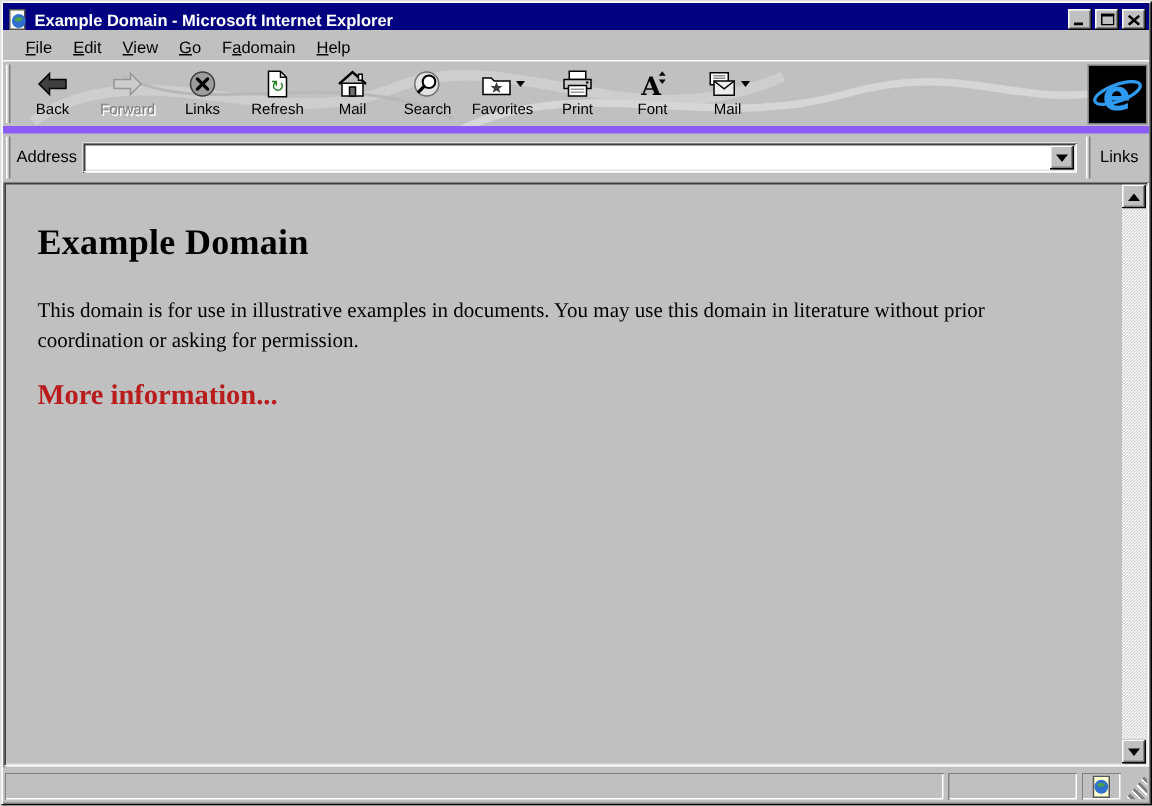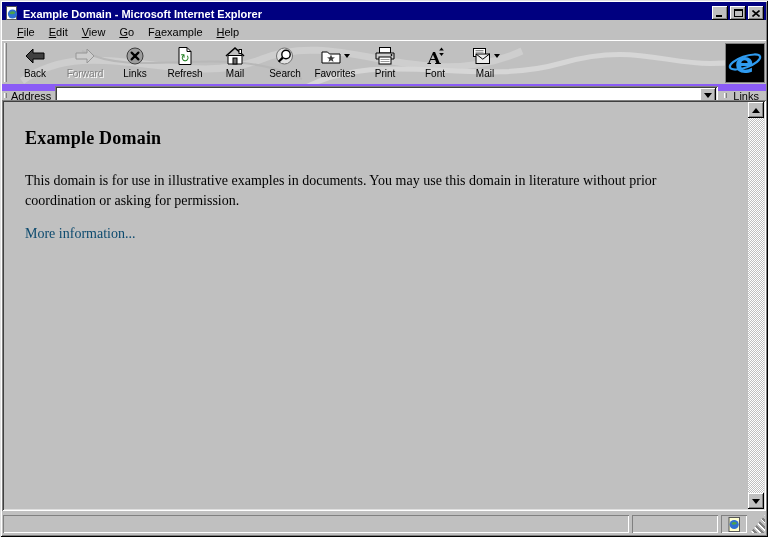--- a/index.html
+++ b/index.html
@@ -42,45 +42,45 @@
   .tb-btn .ic { height:20px; display:flex; align-items:center; justify-content:center; }
   .tb-btn .lbl { font-size:10px; margin-top:2px;text-align:right; }
   .tb-btn.disabled .lbl { color:#808080; text-shadow:1px 1px 0 #fff; }
   .caret { width:0; height:0; border-left:3px solid transparent; border-right:3px solid transparent;
            border-top:4px solid #000; margin-left:2px; }
   .ie-logo { margin-left:auto; margin-right:2px; width:38px; height:38px; background:#000;
              display:flex; align-items:center; justify-content:center; z-index:1;
              box-shadow: 0 0 0 1px #808080; }
 
   
-  .addressbar { height:16px; display:flex; align-items:center; border-top:7px solid #8b5cf6;
+  .addressbar { height:37px; display:flex; align-items:center; border-top:5px solid #8b5cf6;
                 position:relative; flex:0 0 auto; }
   .addr-label { margin:0 4px 0 1px; }
   .addr-field { flex:1; height:20px; position:relative; background:#fff;
                 box-shadow: inset 1px 1px 0 #808080, inset -1px -1px 0 #fff,
                             inset 2px 2px 0 #404040, inset -2px -2px 0 #dfdfdf; }
   .addr-field input { position:absolute; left:3px; top:3px; right:20px; bottom:3px; border:none;
                       outline:none; font-family:"Liberation Sans","DejaVu Sans",sans-serif;
                       font-size:12px; background:#fff; padding:0; }
   .addr-drop { position:absolute; right:2px; top:2px; width:16px; height:16px; background:#c0c0c0;
                box-shadow: inset -1px -1px 0 #000, inset 1px 1px 0 #fff, inset -2px -2px 0 #808080;
                display:flex; align-items:center; justify-content:center; }
   .links { display:flex; align-items:center; padding-right:4px;justify-content:center; }
   .links .label { padding:2px 3px; }
 
   
   .content { flex:1; background:#c0c0c0; position:relative;
              box-shadow: inset 1px 1px 0 #808080, inset -1px -1px 0 #fff,
                          inset 2px 2px 0 #404040, inset -2px -2px 0 #dfdfdf;
              padding:2px; display:flex; }
   .page { flex:1; overflow:hidden; font-family:"Liberation Serif","DejaVu Serif",serif; }
-  .page h1 { font-size:18px; font-weight:bold; margin:26px 0 0 21px; letter-spacing:0.2px; }
+  .page h1 { font-size:24px; font-weight:bold; margin:26px 0 0 21px; letter-spacing:0.2px; }
   .page p { font-size:14px; line-height:20px; margin:22px 0 0 21px; max-width:670px; }
-  .page a { display:inline-block; margin:15px 0 0 21px; font-size:14px; color:#0c4a6e;
-            text-decoration:none; cursor:pointer; }
+  .page a { display:inline-block; margin:15px 0 0 21px; font-size:19px; color:#b91c1c;
+            text-decoration:none; cursor:pointer;font-weight:bold; }
 
   
   .vscroll { width:16px; display:flex; flex-direction:column; flex:0 0 auto; }
   .sb-btn { height:16px; background:#c0c0c0; flex:0 0 auto;
             box-shadow: inset -1px -1px 0 #000, inset 1px 1px 0 #fff, inset -2px -2px 0 #808080;
             display:flex; align-items:center; justify-content:center; }
   .sb-track { flex:1; background-color:#fff;
     background-image:
       linear-gradient(45deg,#c0c0c0 25%,transparent 25%,transparent 75%,#c0c0c0 75%),
       linear-gradient(45deg,#c0c0c0 25%,transparent 25%,transparent 75%,#c0c0c0 75%);
@@ -128,21 +128,21 @@
           <path d="M0.5 0.5 L7.5 6.5 M7.5 0.5 L0.5 6.5" stroke="#000" stroke-width="1.6"></path>
         </svg>
     </span>
   </div>
 
   <div class="menubar">
     <span class="menu-item"><span></span><span class="u">F</span><span>ile</span></span>
     <span class="menu-item"><span></span><span class="u">E</span><span>dit</span></span>
     <span class="menu-item"><span></span><span class="u">V</span><span>iew</span></span>
     <span class="menu-item"><span></span><span class="u">G</span><span>o</span></span>
-    <span class="menu-item"><span>F</span><span class="u">a</span><span>example</span></span>
+    <span class="menu-item"><span>F</span><span class="u">a</span><span>domain</span></span>
     <span class="menu-item"><span></span><span class="u">H</span><span>elp</span></span>
   </div>
 
   <div class="toolbar">
     <svg class="swirls" width="768" height="44" viewBox="0 0 768 44">
       <path d="M20 40 C 90 -10, 180 50, 260 18 S 420 55, 520 10" stroke="#cecece" stroke-width="7" fill="none"></path>
       <path d="M300 48 C 380 5, 470 48, 560 22 S 680 40, 760 14" stroke="#d6d6d6" stroke-width="5" fill="none"></path>
       <path d="M80 10 C 140 40, 220 0, 300 38" stroke="#b8b8b8" stroke-width="2" fill="none"></path>
     </svg>
     <span class="grip-v">

